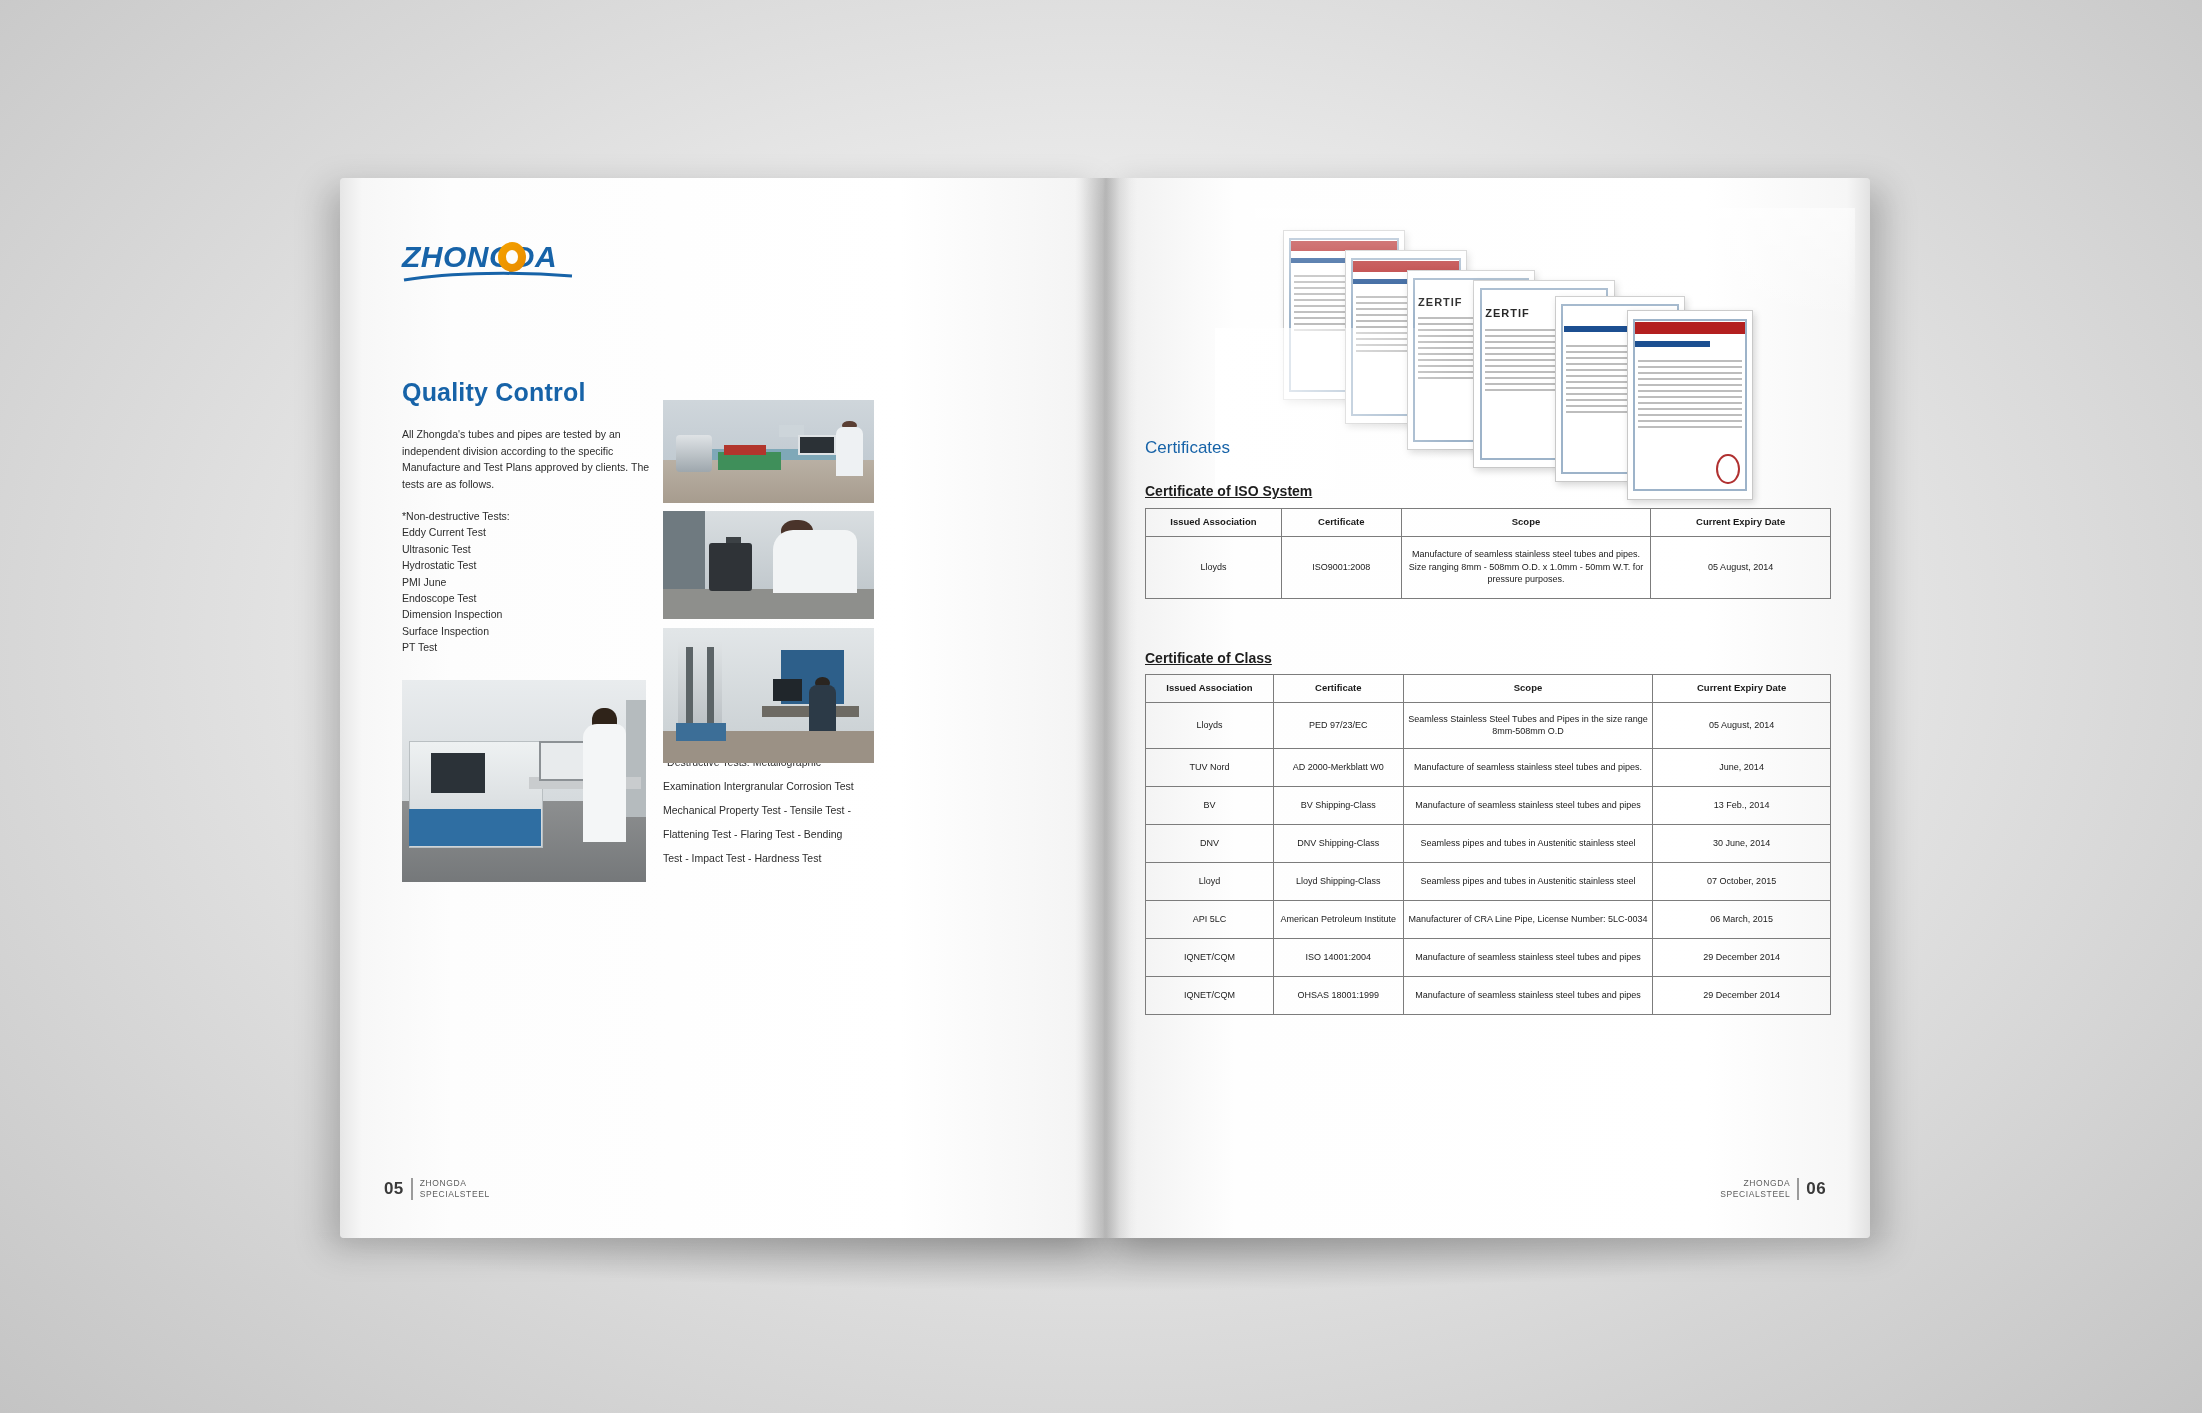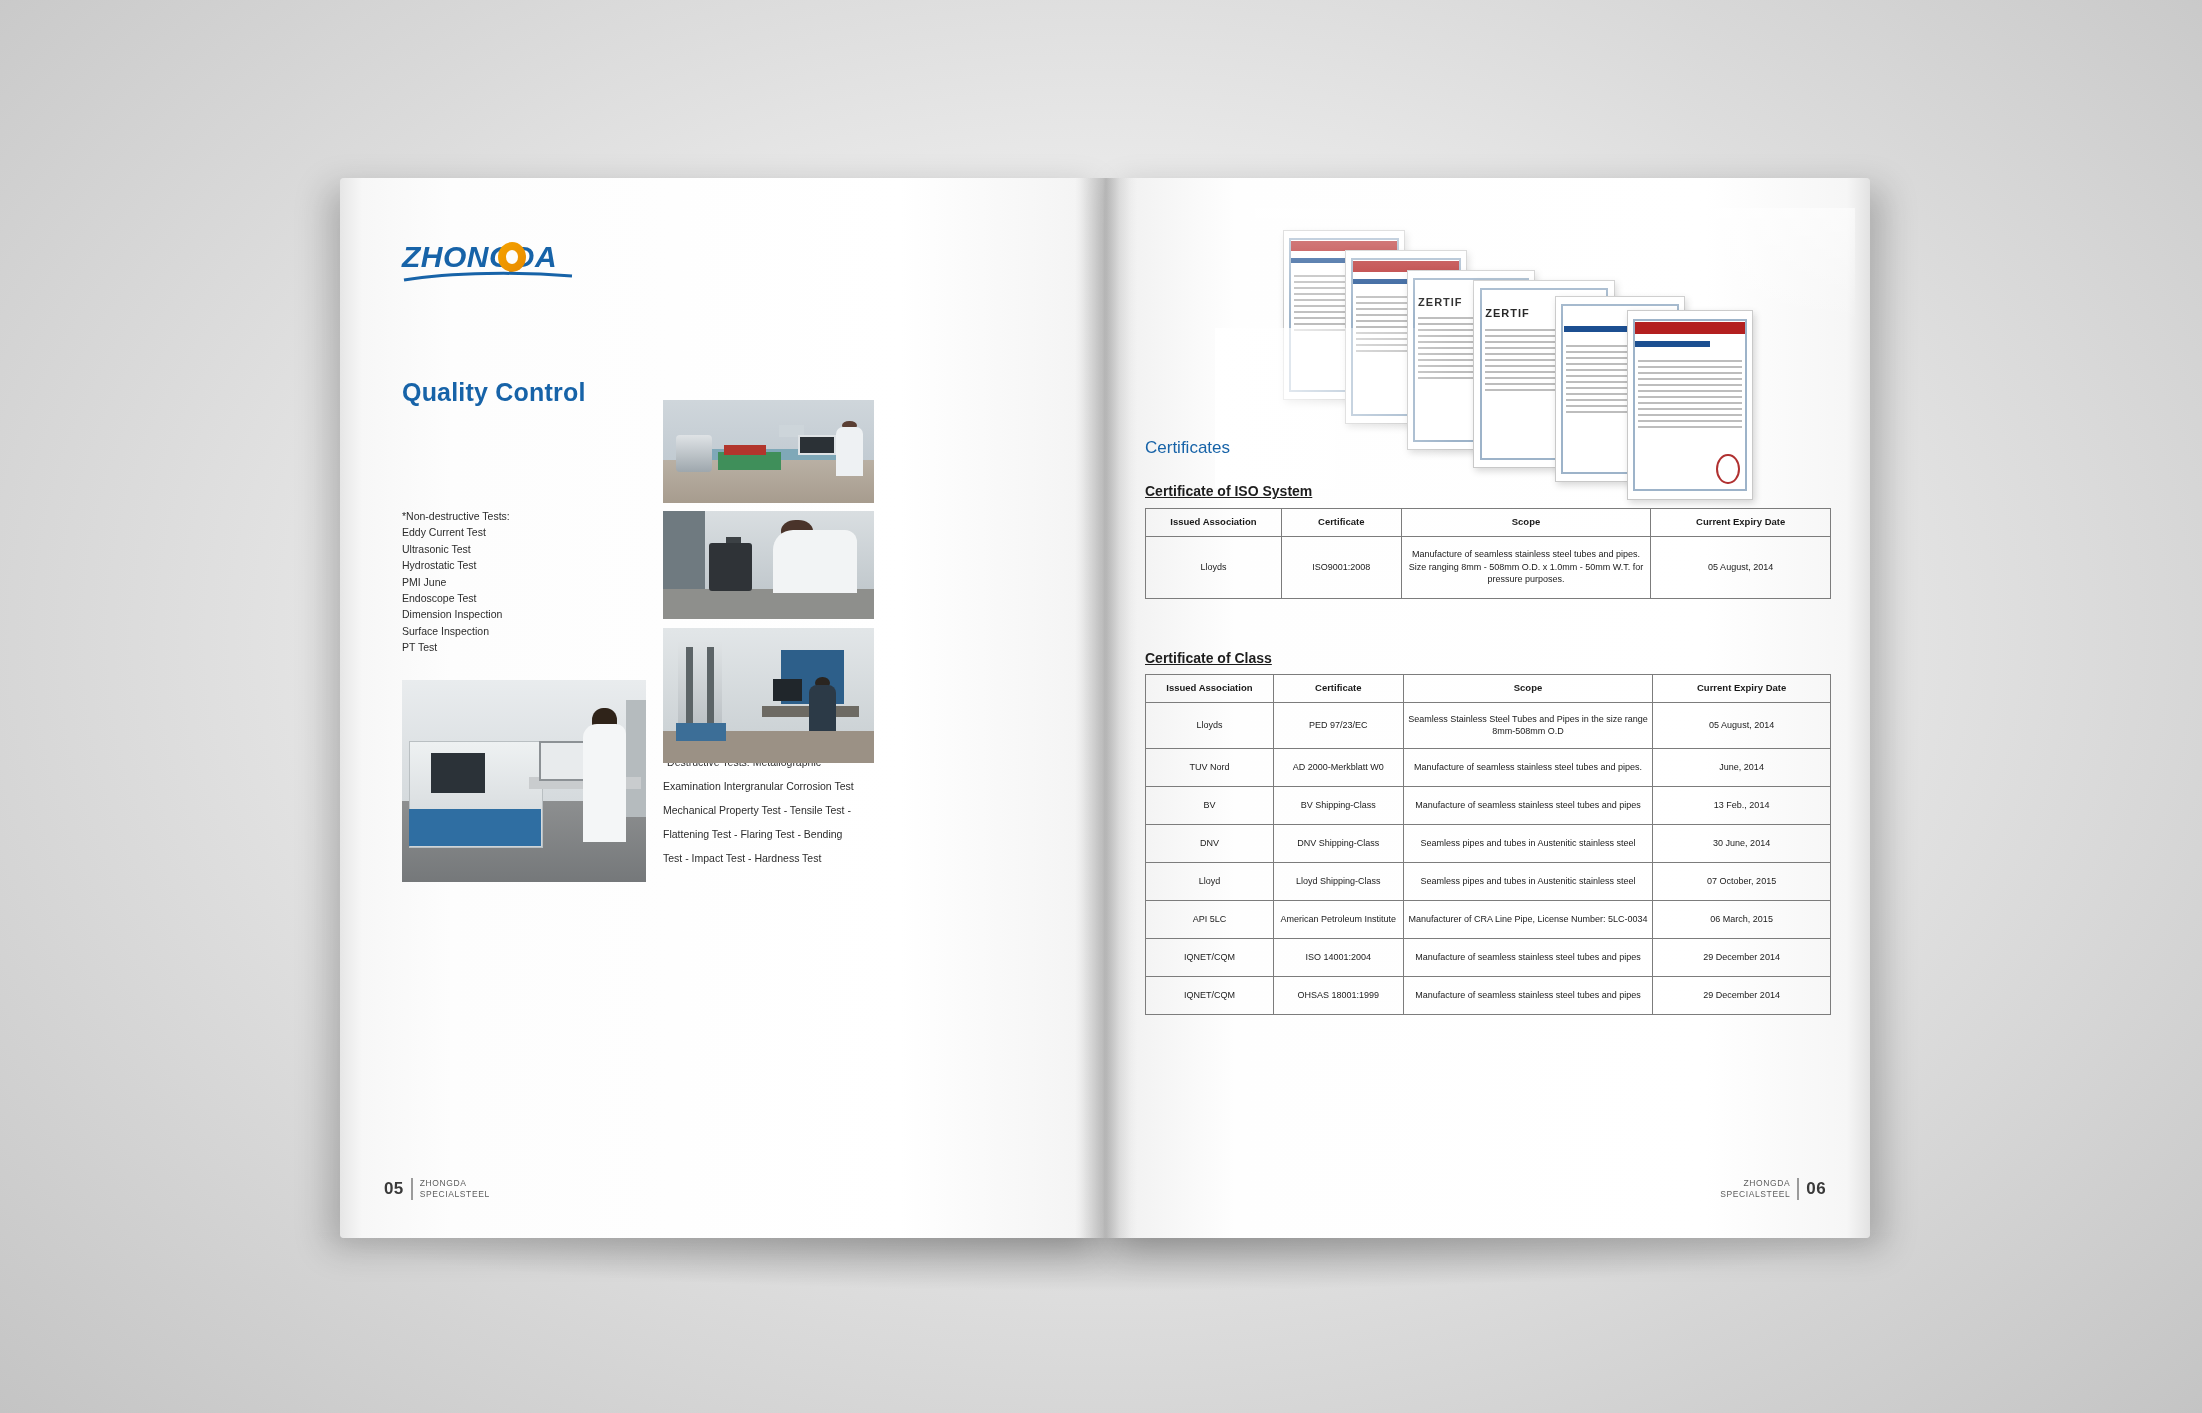--- a/index.html
+++ b/index.html
@@ -335,20 +335,21 @@
         <div class="logo-text">ZHONGDA</div>
         <div class="logo-d-accent"></div>
         <div class="logo-d-hole"></div>
         <svg class="logo-swoosh" viewBox="0 0 172 12">
           <path d="M2 10 C 50 2, 120 2, 170 6" stroke="#1763a8" stroke-width="3" fill="none"></path>
         </svg>
       </div>
 
       <div class="qc-title">Quality Control</div>
 
+      <div class="qc-para">All Zhongda's tubes and pipes are tested by an independent division according to the specific Manufacture and Test Plans approved by clients. The tests are as follows.</div>
 
       <div class="qc-nondestructive">
         <span class="hdr">*Non-destructive Tests:</span>
         <span class="hdr">Eddy Current Test</span>
         <span class="hdr">Ultrasonic Test</span>
         <span class="hdr">Hydrostatic Test</span>
         <span class="hdr">PMI June</span>
         <span class="hdr">Endoscope Test</span>
         <span class="hdr">Dimension Inspection</span>
         <span class="hdr">Surface Inspection</span>

